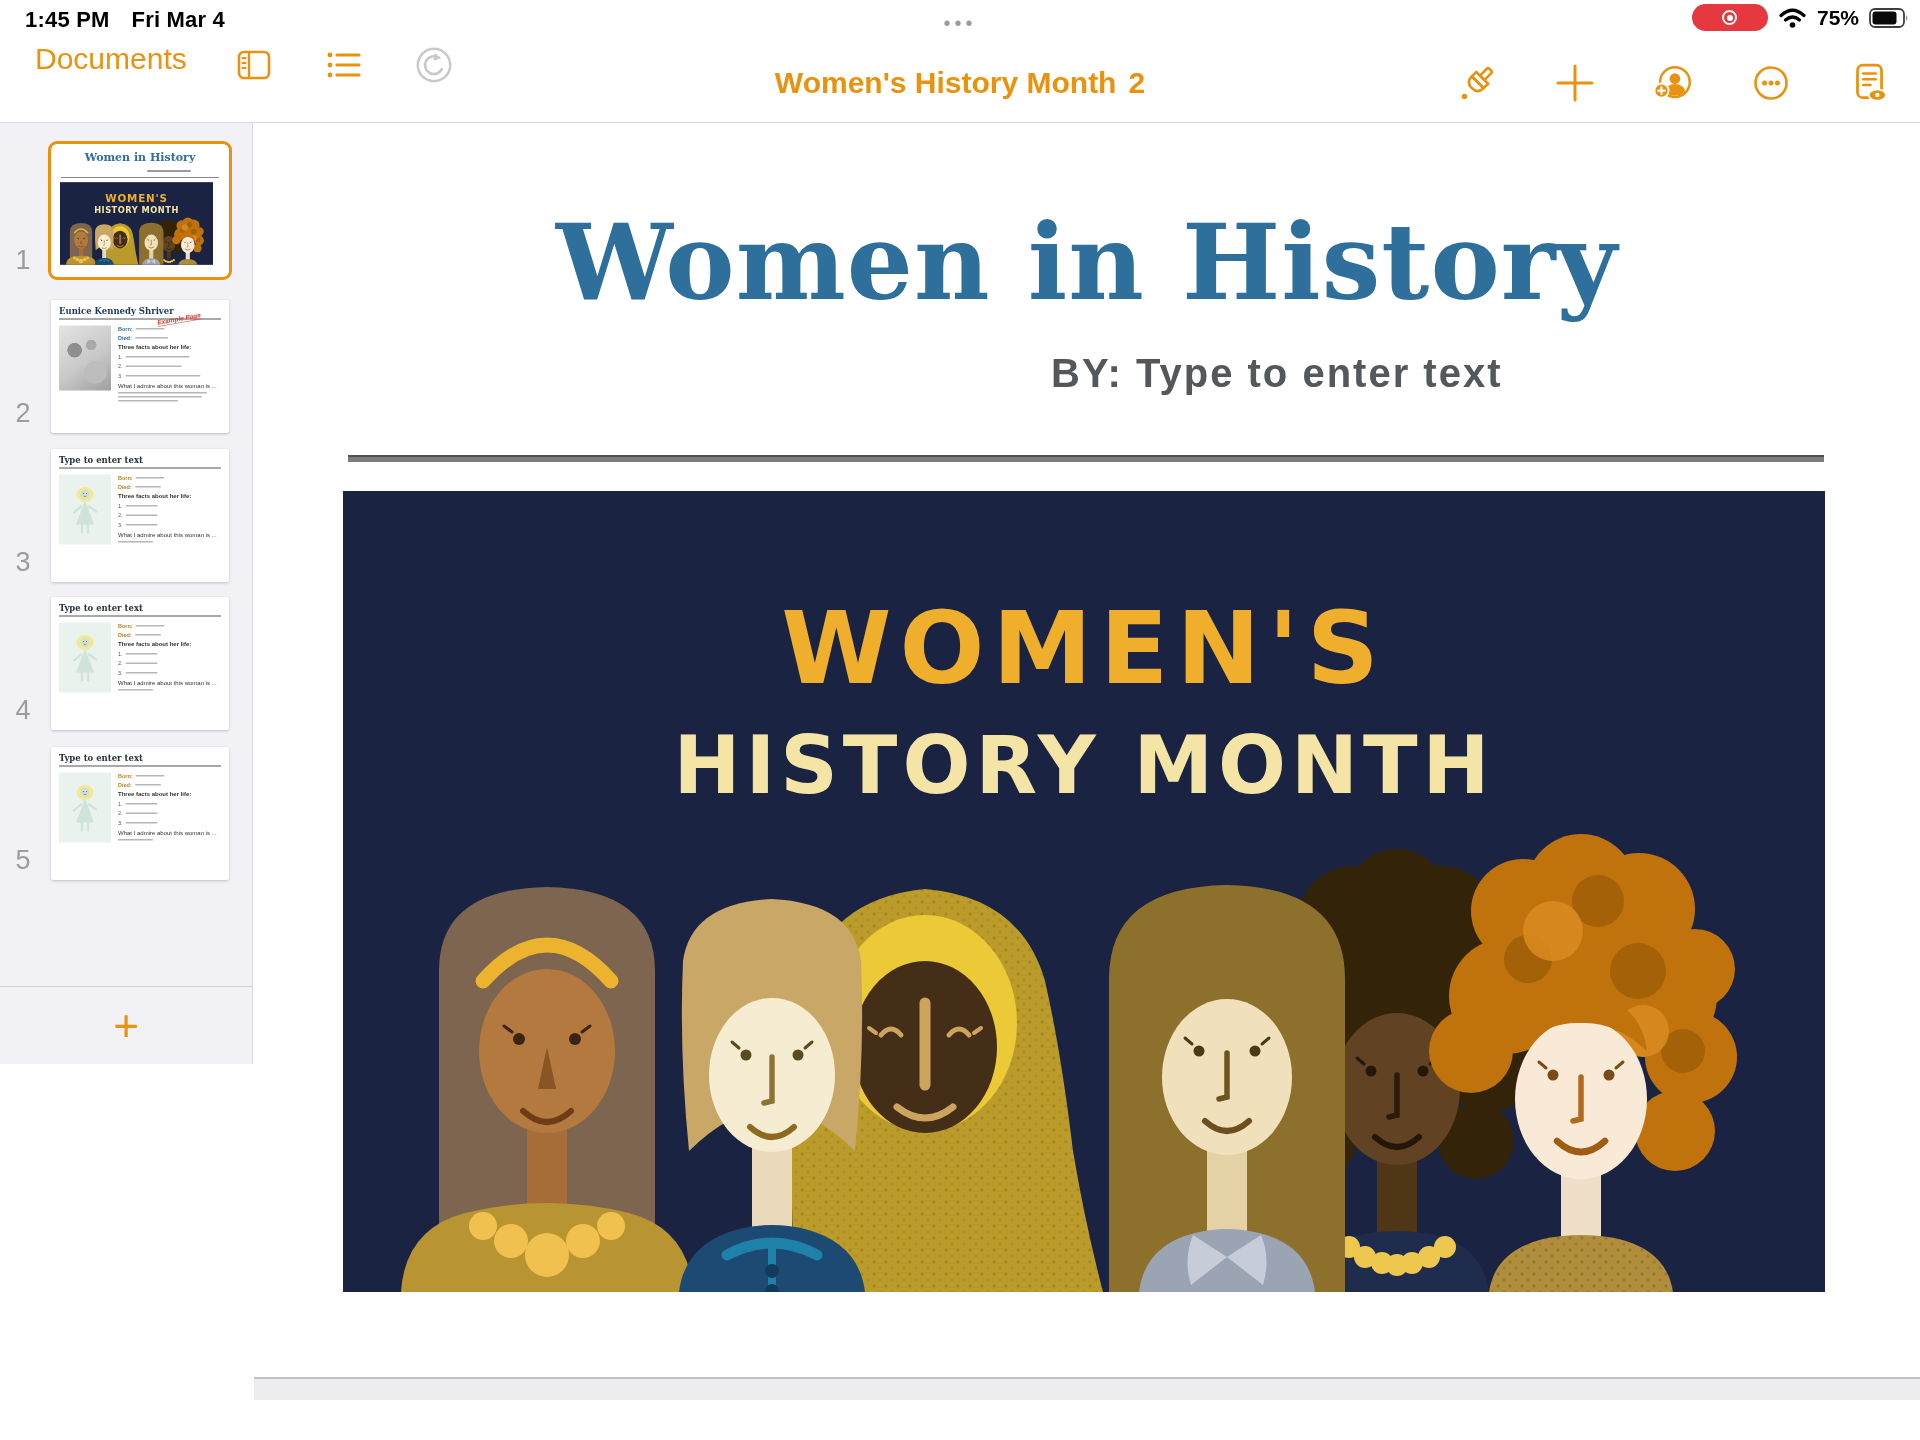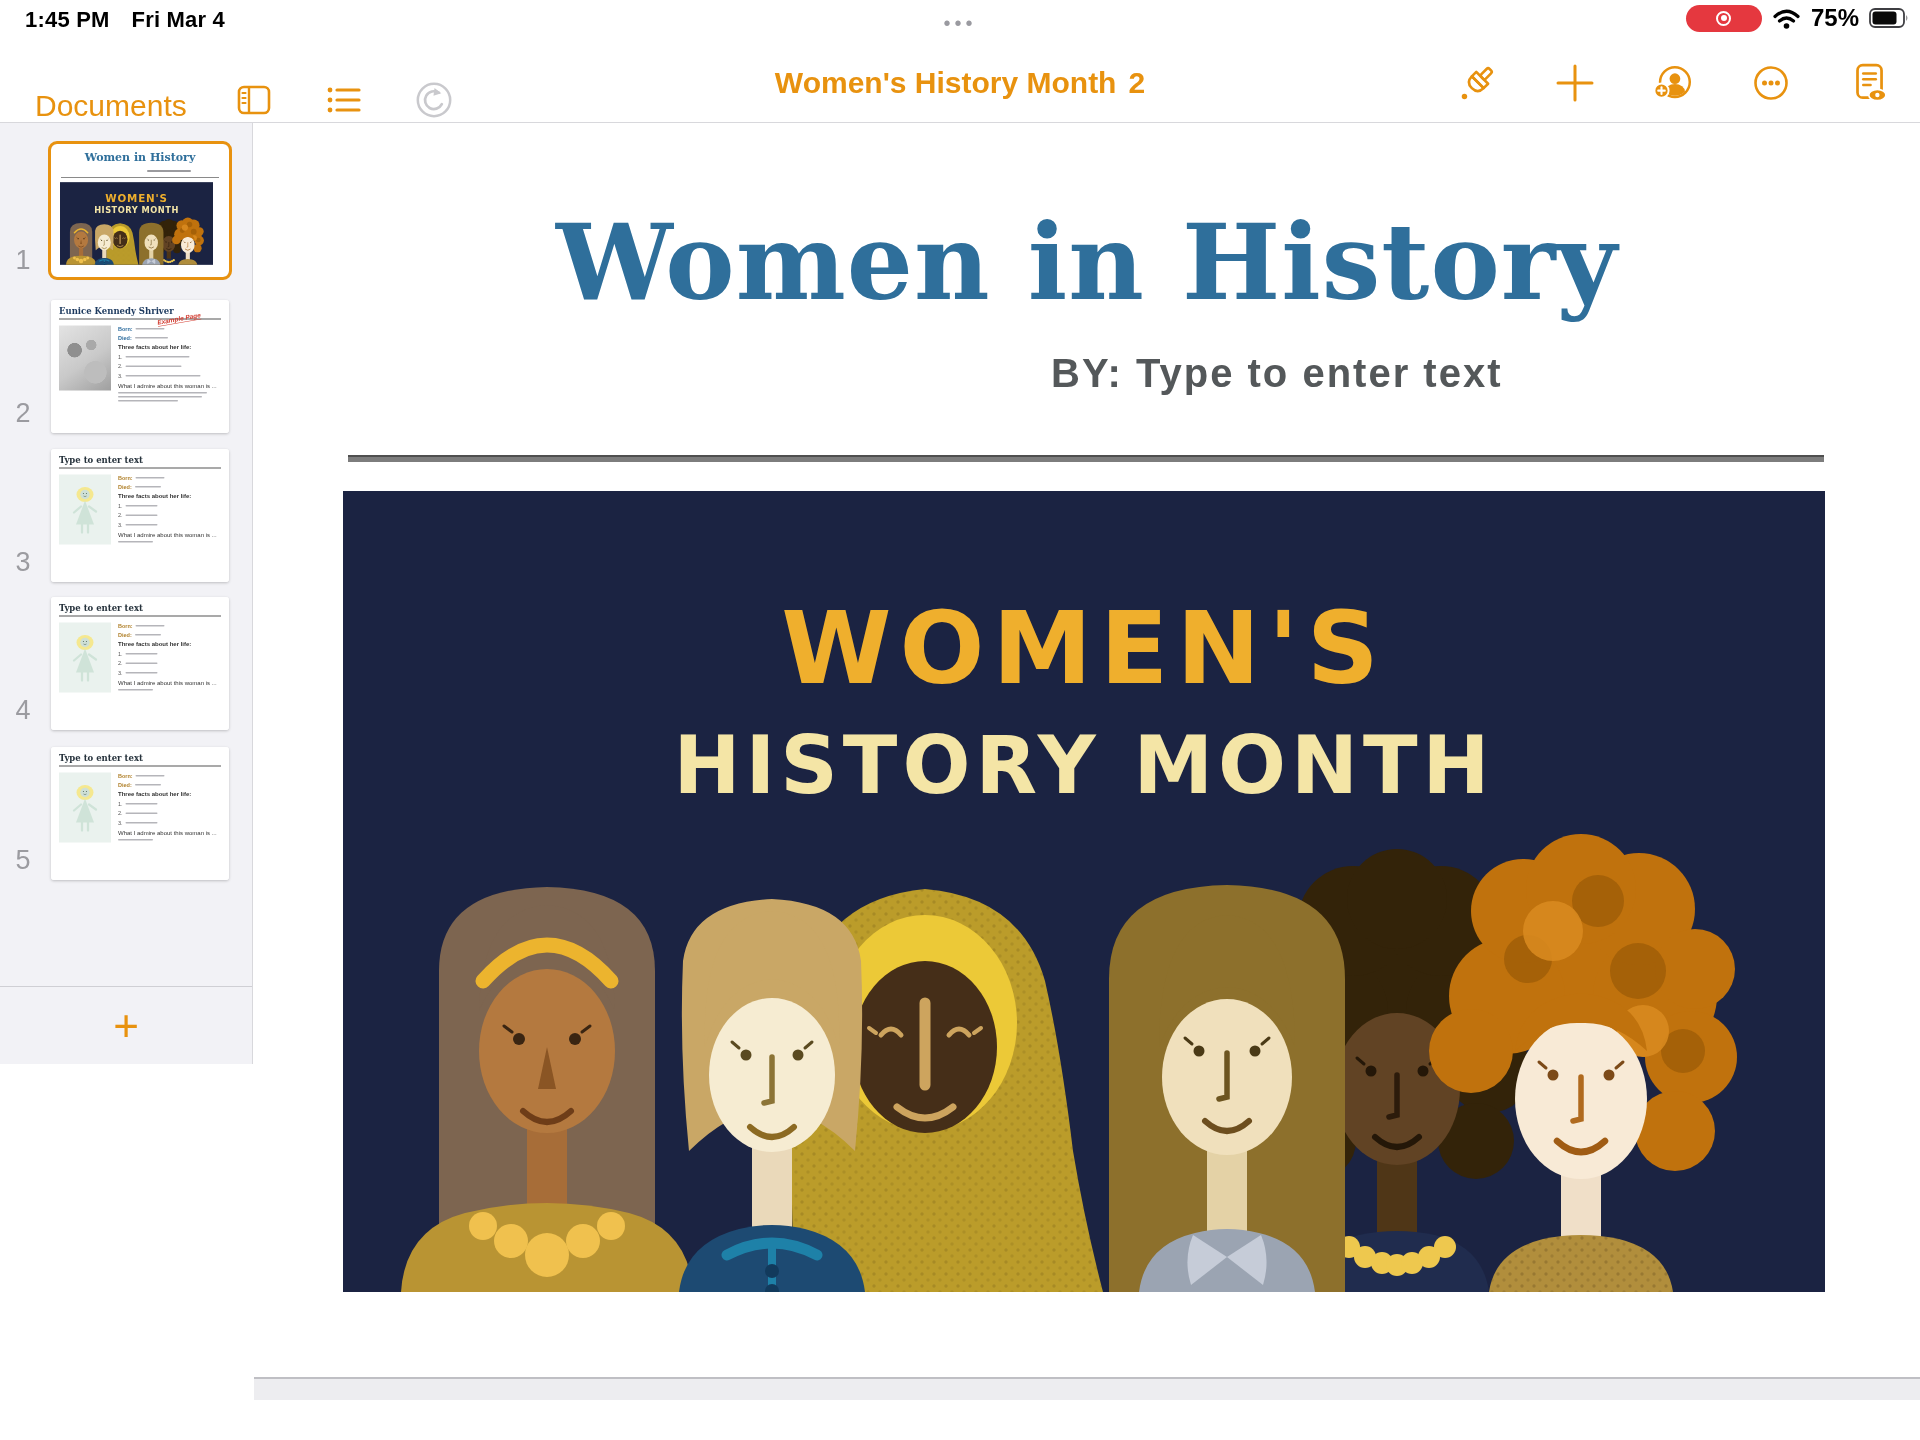--- a/index.html
+++ b/index.html
@@ -9,25 +9,25 @@
 
   
   .statusbar { position:absolute; top:0; left:0; right:0; height:42px; background:#fff; }
   .status-left { position:absolute; left:25px; top:7px; font-size:22px; font-weight:700; color:#000; letter-spacing:.2px; }
   .status-left .date { margin-left:22px; }
   .home-dots { position:absolute; left:0; right:0; top:12px; text-align:center; color:#9a9aa0; font-size:20px; letter-spacing:4px; }
   .status-right { position:absolute; right:10px; top:4px; display:flex; align-items:center; gap:10px; }
   .rec-pill { width:76px; height:27px; border-radius:14px; background:#E5383F; display:flex; align-items:center; justify-content:center; }
   .rec-ring { width:15px; height:15px; border:2.5px solid #fff; border-radius:50%; display:flex; align-items:center; justify-content:center; }
   .rec-dot { width:6px; height:6px; background:#fff; border-radius:50%; }
-  .batt-label { font-size:24px; font-weight:600; color:#000; }
+  .batt-label { font-size:21px; font-weight:600; color:#000; }
 
   
   .toolbar { position:absolute; top:42px; left:0; right:0; height:81px; background:#fff; border-bottom:1px solid #d8d8dc; }
-  .tb-left { position:absolute; left:35px; top:0; height:81px; display:flex; align-items:flex-end; gap:44px; }
+  .tb-left { position:absolute; left:35px; top:0; height:81px; display:flex; align-items:flex-start; gap:44px; }
   .documents-btn { color:#E8920F; font-size:30px; font-weight:400; cursor:pointer; }
   .tb-center { position:absolute; left:0; right:0; top:0; height:81px; display:flex; align-items:center; justify-content:center; gap:12px; pointer-events:none; }
   .doc-title { color:#E8920F; font-size:30px; font-weight:700; }
   .doc-title-num { color:#E8920F; font-size:30px; font-weight:700; }
   .tb-right { position:absolute; right:28px; top:0; height:81px; display:flex; align-items:center; gap:52px; }
   .icon-btn { width:46px; height:46px; display:flex; align-items:center; justify-content:center; }
   .icon-btn svg { display:block; }
 
   
   .body-area { position:absolute; top:123px; left:0; right:0; bottom:0; }

